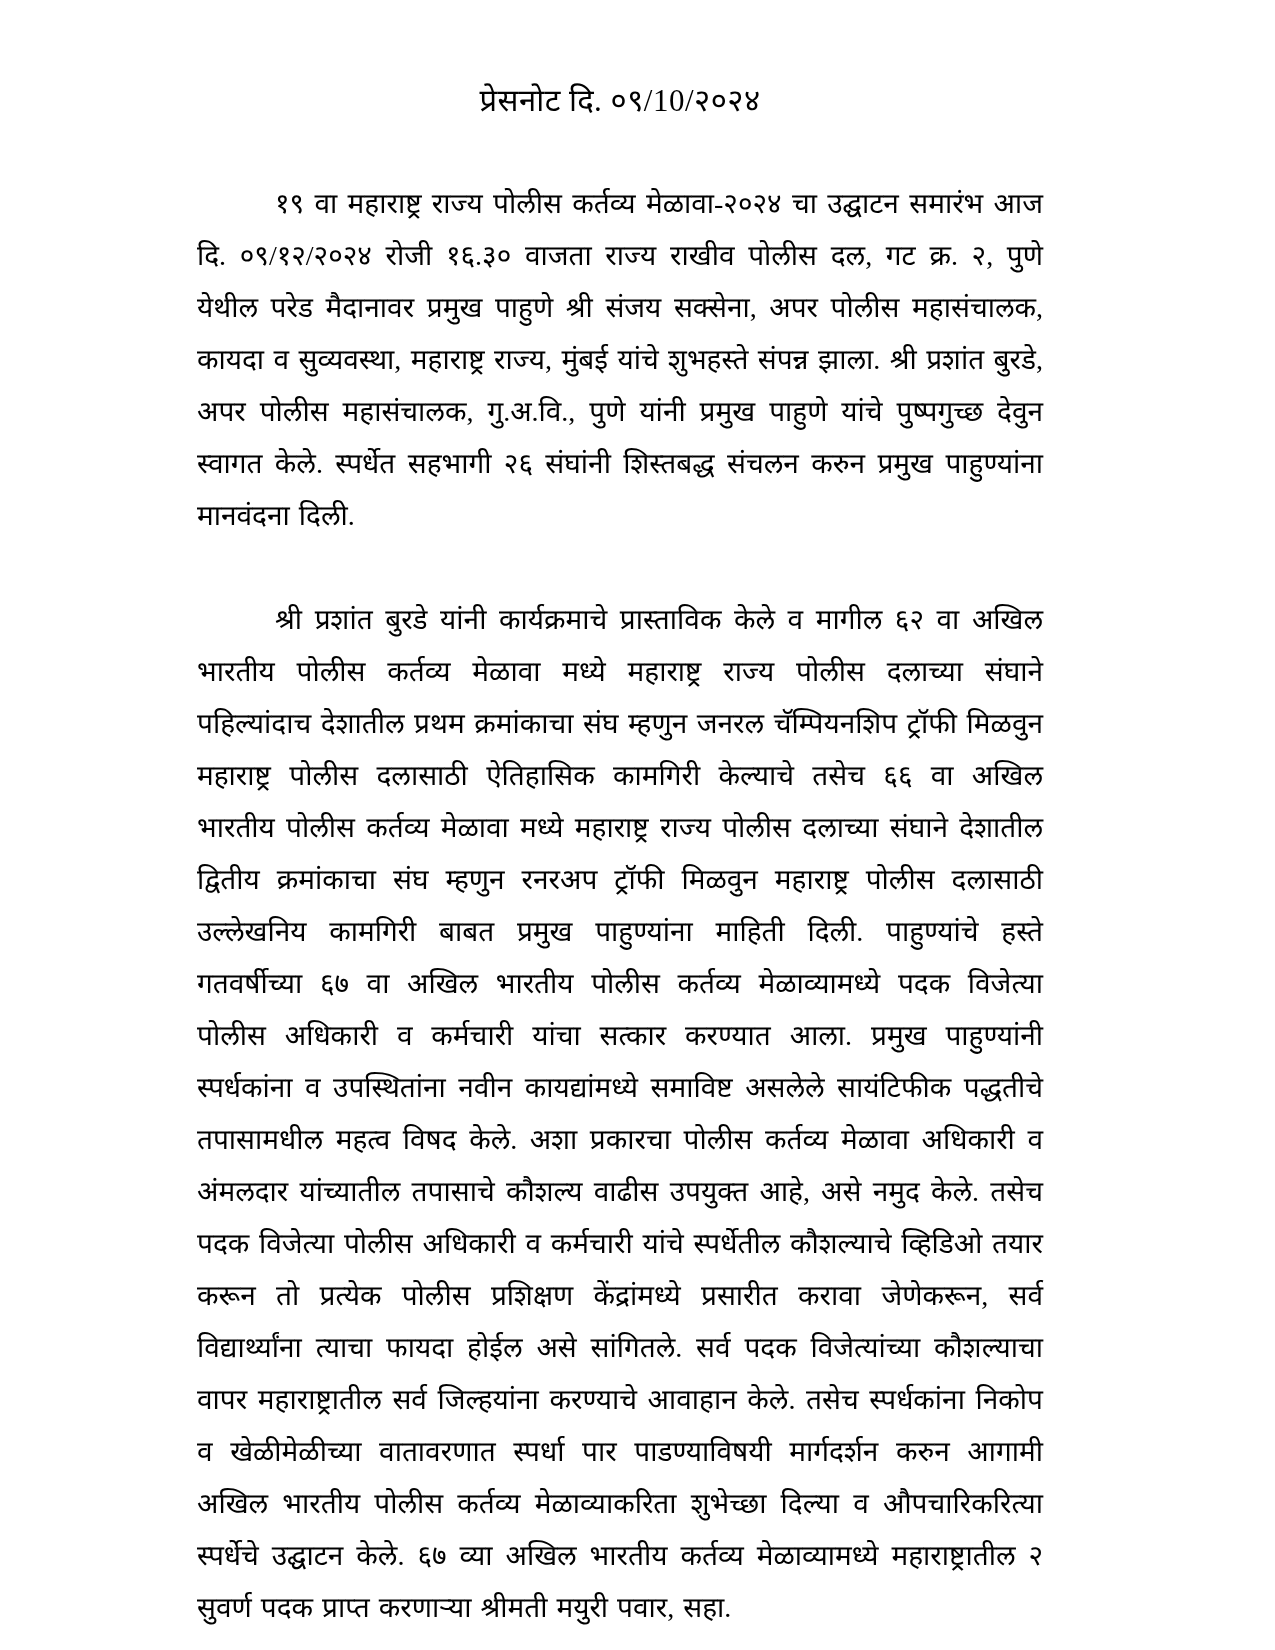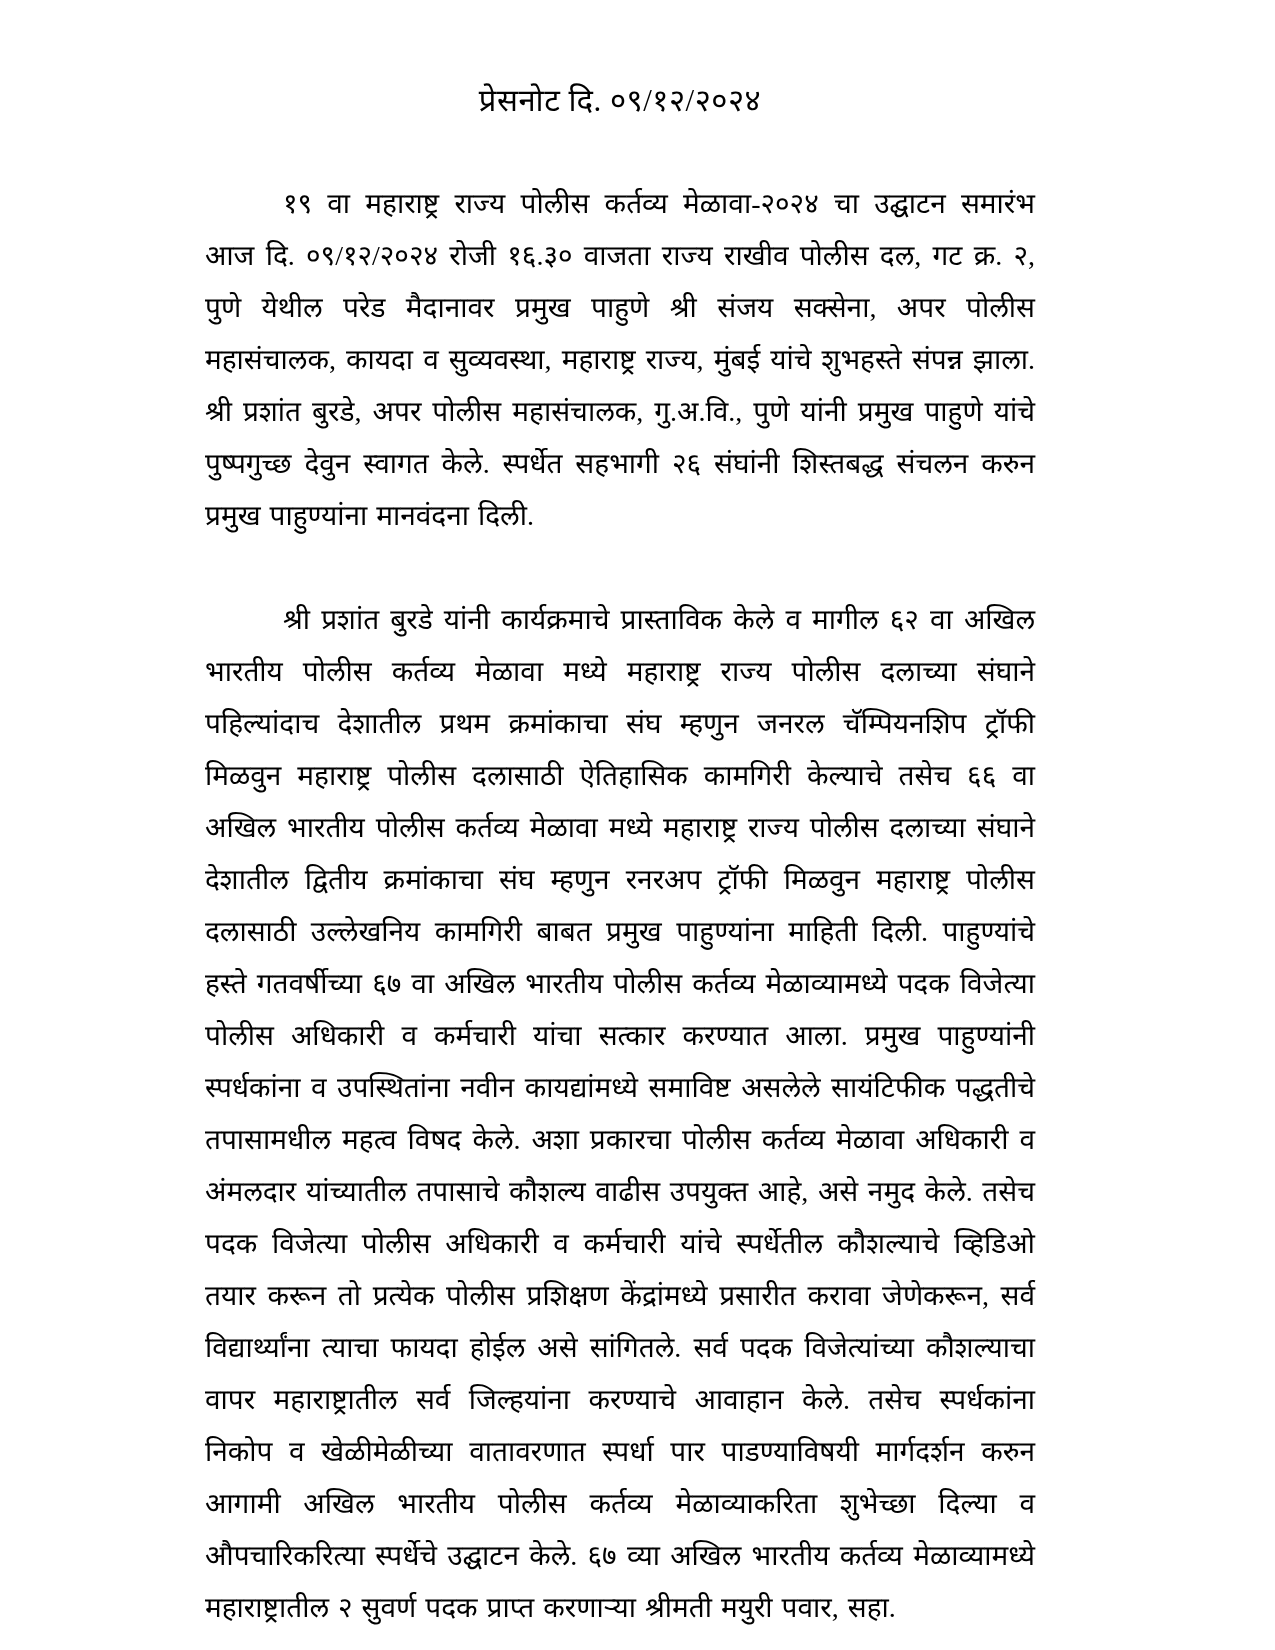--- a/index.html
+++ b/index.html
@@ -23,35 +23,35 @@
     width: 846px;
   }
   .doc-title {
     margin: 0 0 58px 0;
     text-align: center;
     font-size: 31px;
     font-weight: 400;
     letter-spacing: 0.5px;
   }
   .doc-para {
-    margin: 8px;
+    margin: 0;
     font-size: 28px;
     line-height: 52px;
     text-align: justify;
     text-indent: 78px;
     word-spacing: 2px;
   }
   .doc-para + .doc-para {
     margin-top: 52px;
   }
 </style>
 </head>
 <body>
 
 <div class="page">
   <div class="content">
-    <h1 class="doc-title">प्रेसनोट दि. ०९/१२/२०२४</h1>
+    <h1 class="doc-title">प्रेसनोट दि. ०९/10/२०२४</h1>
 
     <p class="doc-para">१९ वा महाराष्ट्र राज्य पोलीस कर्तव्य मेळावा-२०२४ चा उद्घाटन समारंभ आज दि. ०९/१२/२०२४ रोजी १६.३० वाजता राज्य राखीव पोलीस दल, गट क्र. २, पुणे येथील परेड मैदानावर प्रमुख पाहुणे श्री संजय सक्सेना, अपर पोलीस महासंचालक, कायदा व सुव्यवस्था, महाराष्ट्र राज्य, मुंबई यांचे शुभहस्ते संपन्न झाला. श्री प्रशांत बुरडे, अपर पोलीस महासंचालक, गु.अ.वि., पुणे यांनी प्रमुख पाहुणे यांचे पुष्पगुच्छ देवुन स्वागत केले. स्पर्धेत सहभागी २६ संघांनी शिस्तबद्ध संचलन करुन प्रमुख पाहुण्यांना मानवंदना दिली.</p>
 
     <p class="doc-para">श्री प्रशांत बुरडे यांनी कार्यक्रमाचे प्रास्ताविक केले व मागील ६२ वा अखिल भारतीय पोलीस कर्तव्य मेळावा मध्ये महाराष्ट्र राज्य पोलीस दलाच्या संघाने पहिल्यांदाच देशातील प्रथम क्रमांकाचा संघ म्हणुन जनरल चॅम्पियनशिप ट्रॉफी मिळवुन महाराष्ट्र पोलीस दलासाठी ऐतिहासिक कामगिरी केल्याचे तसेच ६६ वा अखिल भारतीय पोलीस कर्तव्य मेळावा मध्ये महाराष्ट्र राज्य पोलीस दलाच्या संघाने देशातील द्वितीय क्रमांकाचा संघ म्हणुन रनरअप ट्रॉफी मिळवुन महाराष्ट्र पोलीस दलासाठी उल्लेखनिय कामगिरी बाबत प्रमुख पाहुण्यांना माहिती दिली. पाहुण्यांचे हस्ते गतवर्षीच्या ६७ वा अखिल भारतीय पोलीस कर्तव्य मेळाव्यामध्ये पदक विजेत्या पोलीस अधिकारी व कर्मचारी यांचा सत्कार करण्यात आला. प्रमुख पाहुण्यांनी स्पर्धकांना व उपस्थितांना नवीन कायद्यांमध्ये समाविष्ट असलेले सायंटिफीक पद्धतीचे तपासामधील महत्व विषद केले. अशा प्रकारचा पोलीस कर्तव्य मेळावा अधिकारी व अंमलदार यांच्यातील तपासाचे कौशल्य वाढीस उपयुक्त आहे, असे नमुद केले. तसेच पदक विजेत्या पोलीस अधिकारी व कर्मचारी यांचे स्पर्धेतील कौशल्याचे व्हिडिओ तयार करून तो प्रत्येक पोलीस प्रशिक्षण केंद्रांमध्ये प्रसारीत करावा जेणेकरून, सर्व विद्यार्थ्यांना त्याचा फायदा होईल असे सांगितले. सर्व पदक विजेत्यांच्या कौशल्याचा वापर महाराष्ट्रातील सर्व जिल्हयांना करण्याचे आवाहान केले. तसेच स्पर्धकांना निकोप व खेळीमेळीच्या वातावरणात स्पर्धा पार पाडण्याविषयी मार्गदर्शन करुन आगामी अखिल भारतीय पोलीस कर्तव्य मेळाव्याकरिता शुभेच्छा दिल्या व औपचारिकरित्या स्पर्धेचे उद्घाटन केले. ६७ व्या अखिल भारतीय कर्तव्य मेळाव्यामध्ये महाराष्ट्रातील २ सुवर्ण पदक प्राप्त करणाऱ्या श्रीमती मयुरी पवार, सहा.</p>
   </div>
 </div>
 
 </body></html>

